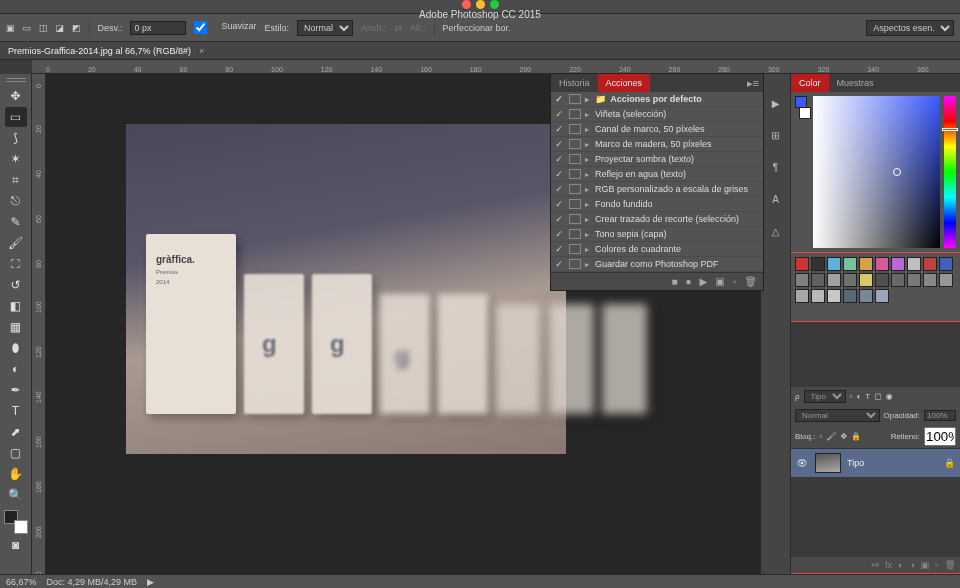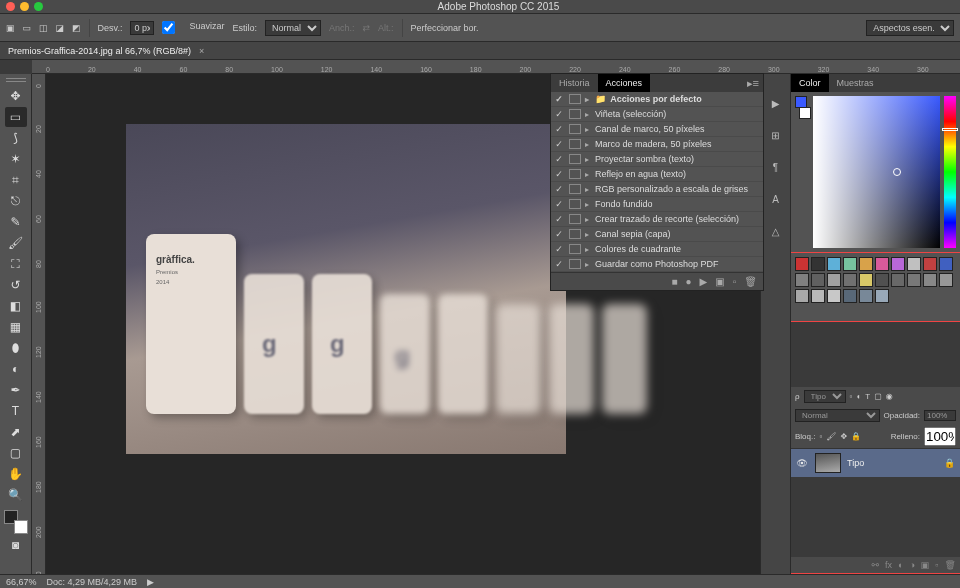--- a/index.html
+++ b/index.html
@@ -1,28 +1,28 @@
 <!DOCTYPE html>
 <html><head>
 <meta charset="utf-8">
 <style>
 * { margin: 0; padding: 0; box-sizing: border-box; font-family: "Lucida Grande", Arial, sans-serif; }
 body { background: #3a3a3a; color: #ccc; font-size: 10px; width: 960px; height: 588px; overflow: hidden; position: relative; }
 
-.mac-titlebar { height: 14px; background: #4a4a4a; display: flex; align-items: center; padding: 0 6px; border-bottom: 1px solid #2a2a2a; }
+.mac-titlebar { height: 14px; background: #4a4a4a; display: flex; align-items: center; padding: 0 6px; border-bottom: 1px solid #2a2a2a; flex-direction: column; }
 .mac-buttons { display: flex; gap: 5px; }
 .mac-btn { width: 9px; height: 9px; border-radius: 50%; }
 .mac-close { background: #ff5f56; }
 .mac-min { background: #ffbd2e; }
 .mac-max { background: #27c93f; }
 .mac-title { flex: 1; text-align: center; font-size: 10px; color: #ddd; }
 
 .options-bar { height: 28px; background: #535353; display: flex; align-items: center; padding: 0 6px; gap: 8px; border-bottom: 1px solid #2a2a2a; font-size: 9px; color: #ccc; }
 .options-bar .lbl { color: #ccc; }
-.options-bar input[type="text"] { background: #3a3a3a; border: 1px solid #222; color: #ccc; padding: 1px 3px; font-size: 9px; width: 24px; }
+.options-bar input[type="text"] { background: #3a3a3a; border: 1px solid #222; color: #ccc; padding: 1px 3px; font-size: 9px; width: 56px; }
 .options-bar select { background: #3a3a3a; border: 1px solid #222; color: #ccc; font-size: 9px; padding: 1px 2px; }
 .options-bar .chk { display: flex; align-items: flex-start; gap: 14px; }
 .options-bar .sep { width: 1px; height: 18px; background: #444; }
 .workspace-sel { margin-left: auto; text-align: center; }
 
 .doc-tab { height: 18px; background: #454545; display: flex; align-items: center; padding: 0 8px; font-size: 9px; color: #eee; border-bottom: 1px solid #2a2a2a; }
 .doc-tab .close-x { margin-left: 8px; color: #aaa; font-size: 9px; }
 
 .ruler-h { height: 14px; background: #535353; margin-left: 32px; margin-right: 0; display: flex; align-items: flex-end; font-size: 7px; color: #aaa; padding-left: 14px; overflow: hidden; gap: 38px; border-bottom: 1px solid #2a2a2a; }
 .ruler-h span { display: inline-block; }
@@ -36,38 +36,38 @@
 .tool.active { background: #2a2a2a; }
 .color-sw { position: relative; width: 24px; height: 24px; margin-top: 4px; }
 .color-sw .fg { position: absolute; width: 14px; height: 14px; background: #222; border: 1px solid #888; top: 0; left: 0; }
 .color-sw .bg { position: absolute; width: 14px; height: 14px; background: #fff; border: 1px solid #888; bottom: 0; right: 0; }
 
 .canvas-area { flex: 1; background: #262626; position: relative; display: flex; }
 .ruler-v { width: 14px; background: #535353; display: flex; flex-direction: column; font-size: 7px; color: #aaa; padding-top: 4px; gap: 38px; border-right: 1px solid #2a2a2a; }
 .ruler-v span { transform: rotate(-90deg); height: 10px; }
 .canvas-wrap { flex: 1; position: relative; overflow: hidden; }
 .canvas-img { position: absolute; top: 50px; left: 80px; width: 440px; height: 330px; background: linear-gradient(170deg, #4a4858 0%, #5a5668 35%, #a89a92 58%, #887870 100%); display: flex; align-items: flex-end; padding: 0 20px 40px; gap: 8px; }
-.box { background: #e8dfd7; width: 60px; height: 140px; border-radius: 8px; position: relative; flex-shrink: 0; box-shadow: 4px 4px 10px rgba(0,0,0,0.3); }
+.box { background: #e8dfd7; width: 60px; height: 140px; border-radius: 2px; position: relative; flex-shrink: 0; box-shadow: 4px 4px 10px rgba(0,0,0,0.3); }
 .box:nth-child(1) { height: 180px; width: 90px; display:flex; flex-direction: column; justify-content: flex-start; padding: 20px 10px; }
 .box .bt { font-size: 10px; color: #444; font-weight: bold; }
 .box .subt { font-size: 6px; color: #666; margin-top: 4px; }
 .box .g { position: absolute; top: 40%; left: 30%; font-size: 24px; color: #667; font-weight: bold; }
 .box:nth-child(n+2) { filter: blur(1px); opacity: 0.9; }
 .box:nth-child(n+4) { filter: blur(3px); opacity: 0.8; height: 120px; width: 50px; }
 .box:nth-child(n+6) { height: 110px; width: 45px; opacity: 0.7; filter: blur(5px); }
 
 .panels-icons { width: 30px; background: #454545; display: flex; flex-direction: column; align-items: center; padding: 20px 0; gap: 14px; border-left: 1px solid #2a2a2a; }
 .panels-icons .pi { width: 18px; height: 18px; color: #bbb; display: flex; align-items: center; justify-content: center; cursor: pointer; }
 
 .right-panels { width: 170px; background: #454545; display: flex; flex-direction: column; border-left: 1px solid #2a2a2a; }
 
 .panel { border-bottom: 1px solid #ef4444; }
 .panel-tabs { display: flex; height: 18px; background: #3c3c3c; align-items: center; }
 .ptab { padding: 0 8px; font-size: 9px; color: #aaa; height: 100%; display: flex; align-items: center; cursor: pointer; }
-.ptab.active { background: #000000; color: #eee; }
+.ptab.active { background: #b91c1c; color: #eee; }
 .panel-body { background: #535353; padding: 4px; }
 
 .color-panel .panel-body { display: flex; gap: 4px; height: 160px; }
 .color-sw2 { width: 14px; height: 26px; position: relative; }
 .color-sw2 .fg2 { width: 12px; height: 12px; background: #3a5aff; border: 1px solid #222; position: absolute; top: 0; }
 .color-sw2 .bg2 { width: 12px; height: 12px; background: #fff; border: 1px solid #222; position: absolute; bottom: 3px; left: 4px; }
 .color-field { flex: 1; position: relative; background: linear-gradient(to bottom, #3a5aff 0%, #000 100%); }
 .color-field::before { content: ""; position: absolute; inset: 0; background: linear-gradient(to right, #fff 0%, transparent 100%); }
 .color-field .picker-ring { position: absolute; width: 8px; height: 8px; border: 1px solid #fff; border-radius: 50%; top: 72px; left: 80px; }
 .hue-strip { width: 12px; background: linear-gradient(to bottom, #f0f, #f00, #ff0, #0f0, #0ff, #00f, #f0f); position: relative; }
@@ -401,21 +401,21 @@
       <div class="ap-row">
         <span class="chk2">✓</span>
         <span class="dlg"></span>
         <span class="arr">▸</span>
         <span>Crear trazado de recorte (selección)</span>
       </div>
       <div class="ap-row">
         <span class="chk2">✓</span>
         <span class="dlg"></span>
         <span class="arr">▸</span>
-        <span>Canal sepia (capa)</span>
+        <span>Tono sepia (capa)</span>
       </div>
       <div class="ap-row">
         <span class="chk2">✓</span>
         <span class="dlg"></span>
         <span class="arr">▸</span>
         <span>Colores de cuadrante</span>
       </div>
       <div class="ap-row">
         <span class="chk2">✓</span>
         <span class="dlg"></span>

